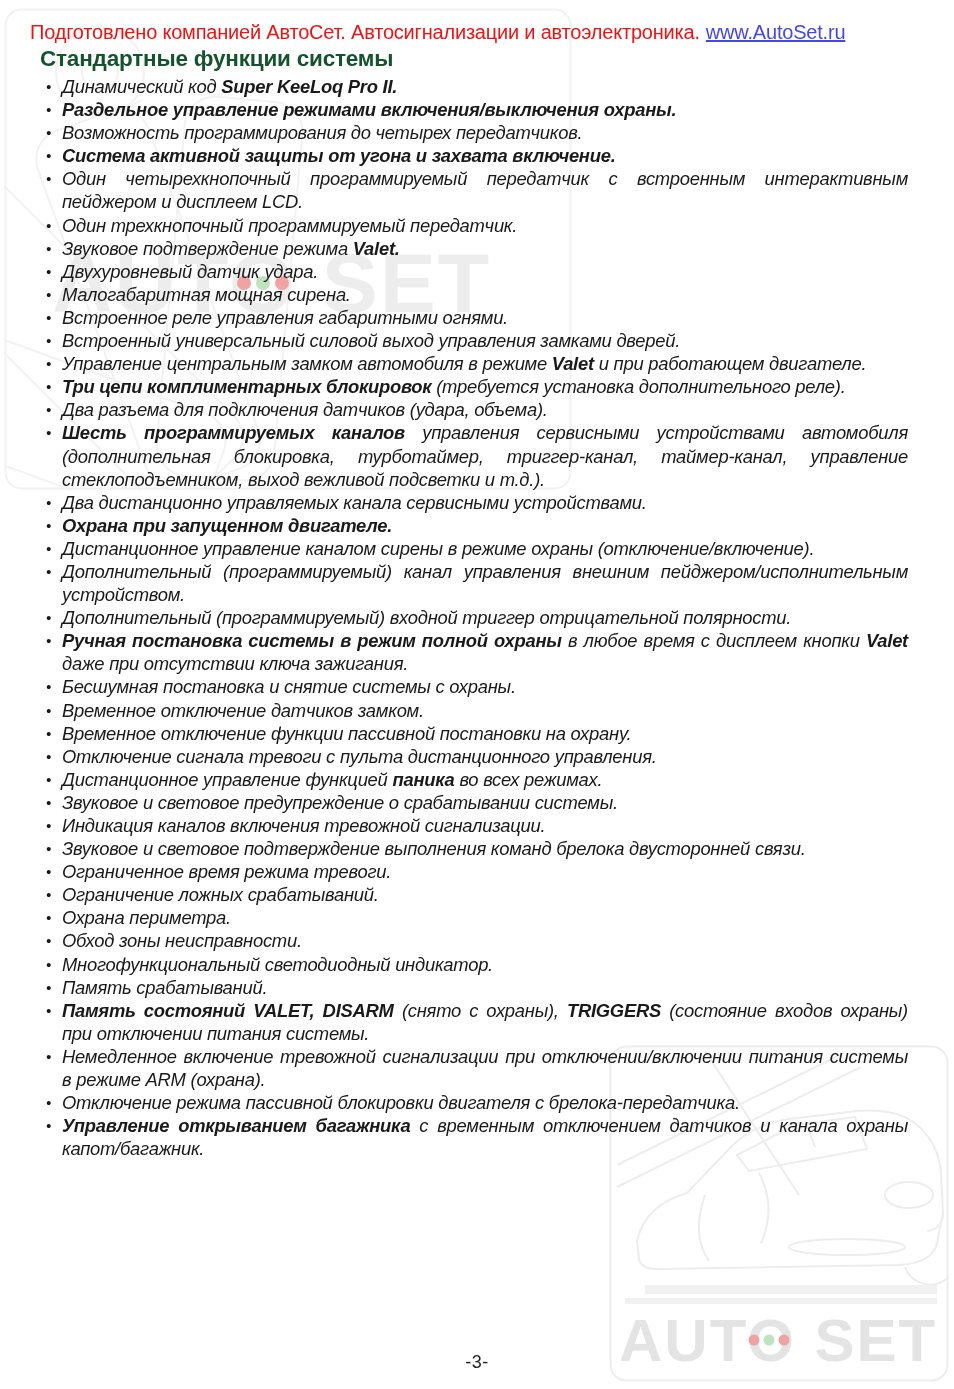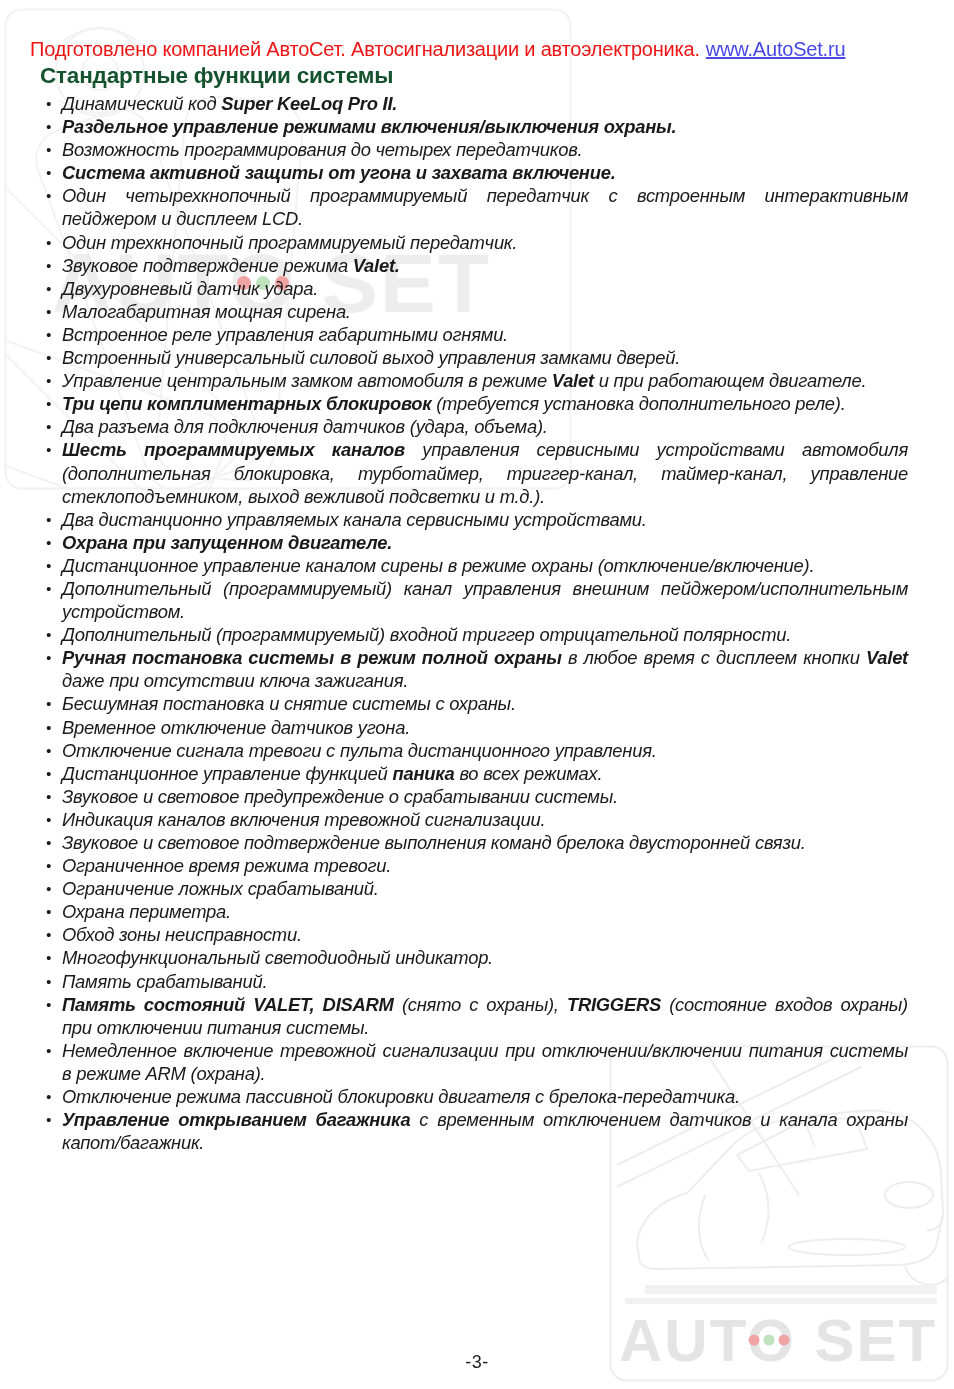--- a/index.html
+++ b/index.html
@@ -16,21 +16,21 @@
   .wm-br{right:5px;bottom:6px;}
   .wm-stroke{fill:none;stroke:var(--wm,#eeeeee);stroke-width:2;}
   .wm-stroke-soft{fill:none;stroke:#f2f2f2;stroke-width:2;}
   .wm-bar{fill:#f1f1f1;}
   .wm-text{fill:var(--wm-text,#e5e5e5);font-family:"Liberation Sans",sans-serif;font-weight:bold;letter-spacing:2px;}
   .wm-text-tl{fill:#ededed;}
   .dot-r{fill:var(--dot-red,#f0a3a3);}
   .dot-g{fill:var(--dot-green,#bfe2bf);}
 
   
-  .content{position:relative;z-index:1;padding:20px 46px 0 30px;color:var(--ink,#1a1a1a);margin-top:17px;}
+  .content{position:relative;z-index:1;padding:20px 46px 0 30px;color:var(--ink,#1a1a1a);}
   .redline{font-size:20px;line-height:24px;color:var(--red,#ee1414);letter-spacing:-0.2px;}
   .redline a{color:var(--blue,#4747e8);text-decoration:underline;margin-left:6px;}
   .title{font-size:22.5px;line-height:27px;font-weight:bold;color:#14532d;margin:1px 0 3px 10px;letter-spacing:-0.2px;}
   ul.features{list-style:none;margin:0;padding:0 0 0 10px;font-size:18.4px;line-height:23.1px;letter-spacing:-0.25px;}
   ul.features li{position:relative;padding-left:22px;text-align:justify;font-style:italic;}
   ul.features li::before{content:"\2022";position:absolute;left:6px;top:0;font-size:15px;color:#1a1a1a;}
   .b{font-weight:bold;}
 
   .pageno{position:absolute;left:0;right:0;bottom:16px;text-align:center;z-index:1;
           font-size:18px;color:#1f1f1f;letter-spacing:0.5px;}
@@ -113,21 +113,22 @@
         <li><span class="b">Три цепи комплиментарных блокировок</span><span> (требуется установка дополнительного реле).</span></li>
         <li><span>Два разъема для подключения датчиков (удара, объема).</span></li>
         <li><span class="b">Шесть программируемых каналов</span><span> управления сервисными устройствами автомобиля (дополнительная блокировка, турботаймер, триггер-канал, таймер-канал, управление стеклоподъемником, выход вежливой подсветки и т.д.).</span></li>
         <li><span>Два дистанционно управляемых канала сервисными устройствами.</span></li>
         <li><span class="b">Охрана при запущенном двигателе.</span></li>
         <li><span>Дистанционное управление каналом сирены в режиме охраны (отключение/включение).</span></li>
         <li><span>Дополнительный (программируемый) канал управления внешним пейджером/исполнительным устройством.</span></li>
         <li><span>Дополнительный (программируемый) входной триггер отрицательной полярности.</span></li>
         <li><span class="b">Ручная постановка системы в режим полной охраны</span><span> в любое время с дисплеем кнопки </span><span class="b">Valet</span><span> даже при отсутствии ключа зажигания.</span></li>
         <li><span>Бесшумная постановка и снятие системы с охраны.</span></li>
-        <li><span>Временное отключение датчиков угона.</span></li>
+        <li><span>Временное отключение датчиков замком.</span></li>
+        <li><span>Временное отключение функции пассивной постановки на охрану.</span></li>
         <li><span>Отключение сигнала тревоги с пульта дистанционного управления.</span></li>
         <li><span>Дистанционное управление функцией </span><span class="b">паника</span><span> во всех режимах.</span></li>
         <li><span>Звуковое и световое предупреждение о срабатывании системы.</span></li>
         <li><span>Индикация каналов включения тревожной сигнализации.</span></li>
         <li><span>Звуковое и световое подтверждение выполнения команд брелока двусторонней связи.</span></li>
         <li><span>Ограниченное время режима тревоги.</span></li>
         <li><span>Ограничение ложных срабатываний.</span></li>
         <li><span>Охрана периметра.</span></li>
         <li><span>Обход зоны неисправности.</span></li>
         <li><span>Многофункциональный светодиодный индикатор.</span></li>

